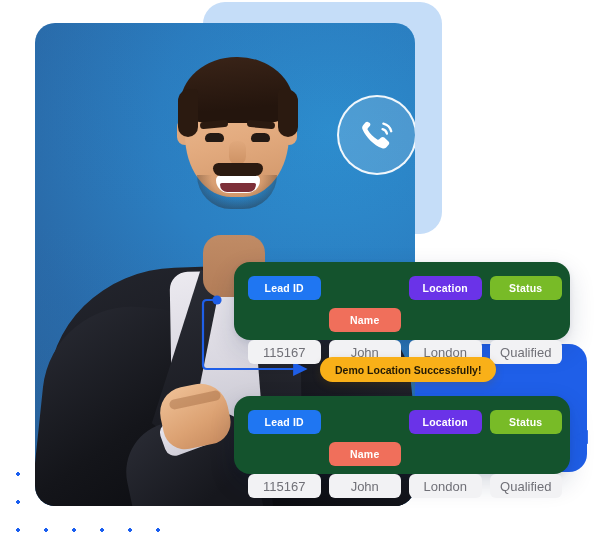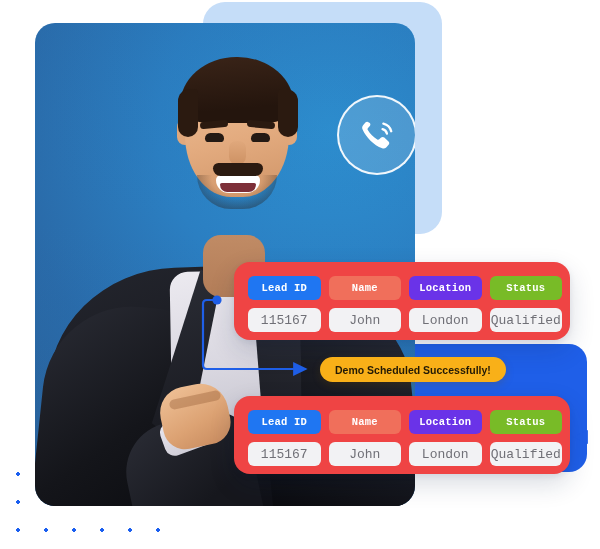--- a/index.html
+++ b/index.html
@@ -245,27 +245,26 @@
   .connectors {
     position: absolute;
     left: 0; top: 0; width: 600px; height: 549px;
     z-index: 7;
     pointer-events: none;
   }
 
   
   .data-card {
     position: absolute;
-    background: #ef4444;
+    background: #14532d;
     border-radius: 16px;
     box-shadow: 0 10px 26px rgba(16, 38, 76, 0.16), 0 2px 6px rgba(16,38,76,0.08);
     padding: 14px 8px 16px 14px;
     box-sizing: border-box;
     z-index: 8;
-    font-family: Liberation Mono, monospace;
   }
   .data-card.card-1 { left: 234px; top: 262px; width: 336px; height: 78px; }
   .data-card.card-2 { left: 234px; top: 396px; width: 336px; height: 78px; }
 
   .row {
     display: flex;
     gap: 8px;
   }
   .row.header-row { margin-bottom: 8px; }
 
@@ -276,21 +275,21 @@
     display: flex;
     align-items: center;
     justify-content: center;
     font-size: 10.5px;
     font-weight: bold;
     letter-spacing: 0.2px;
     color: #ffffff;
     white-space: nowrap;
   }
   .cell.c-leadid   { background: #1f76f2; }
-  .cell.c-name     { background: #f06f5b; }
+  .cell.c-name     { background: #f06f5b; margin-top: 32px; }
   .cell.c-location { background: #6a33e8; }
   .cell.c-status   { background: #78bb27; }
 
   .vcell {
     flex: 1 1 0;
     height: 24px;
     border-radius: 6px;
     background: #f2f2f4;
     display: flex;
     align-items: center;
@@ -396,21 +395,21 @@
       <div class="cell c-status">Status</div>
     </div>
     <div class="row value-row">
       <div class="vcell">115167</div>
       <div class="vcell">John</div>
       <div class="vcell">London</div>
       <div class="vcell">Qualified</div>
     </div>
   </div>
 
-  <div class="success-pill">Demo Scheduled Successfully!</div>
+  <div class="success-pill">Demo Location Successfully!</div>
 
   <div class="data-card card-2">
     <div class="row header-row">
       <div class="cell c-leadid">Lead ID</div>
       <div class="cell c-name">Name</div>
       <div class="cell c-location">Location</div>
       <div class="cell c-status">Status</div>
     </div>
     <div class="row value-row">
       <div class="vcell">115167</div>

